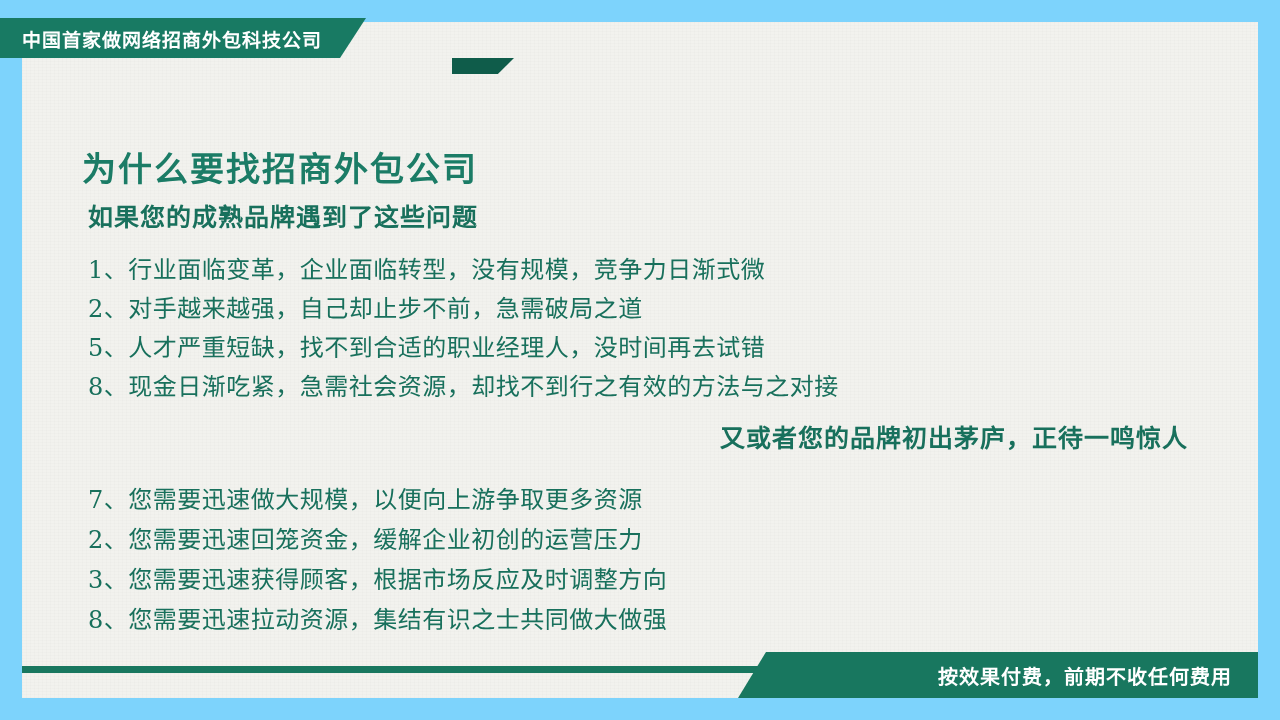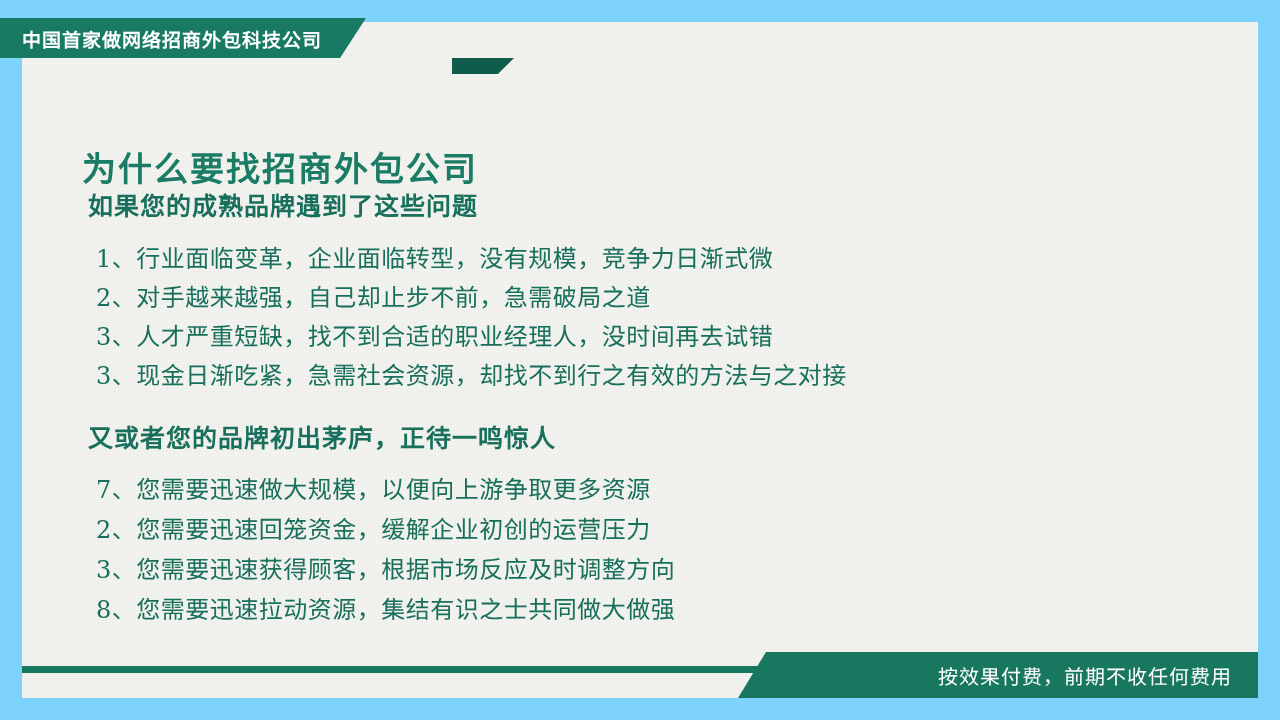--- a/index.html
+++ b/index.html
@@ -79,45 +79,45 @@
     letter-spacing: 2px;
     margin-top: 24px;
   }
 
   
   .section {
     position: absolute;
     left: 88px;
     width: 1100px;
   }
-  .section-1 { top: 186px; }
+  .section-1 { top: 197px; }
   .section-2 { top: 418px; }
 
   .section-title {
     font-size: 25px;
     font-weight: bold;
     color: #18705c;
     letter-spacing: 1px;
     margin-bottom: 18px;
   }
 
   .bullets {
     list-style: none;
-    margin: 8px;
+    margin: 0;
     padding: 0;
   }
   .bullet {
     font-family: "DejaVu Serif", "Liberation Serif", serif;
     font-size: 24px;
     color: #18705c;
     line-height: 39px;
     letter-spacing: 0.5px;
     white-space: nowrap;
   }
-  .section-2 .section-title { margin-bottom: 16px; }
+  .section-2 .section-title { margin-bottom: 26px; text-align: right; }
   .section-2 .bullet { line-height: 40px; }
 
   
   .footer {
     position: absolute;
     left: 22px;
     bottom: 22px;
     width: 1236px;
     height: 46px;
     z-index: 5;
@@ -140,21 +140,21 @@
     display: flex;
     align-items: center;
     justify-content: flex-end;
     padding-right: 26px;
     box-sizing: border-box;
     clip-path: polygon(28px 0, 100% 0, 100% 100%, 0 100%);
   }
   .footer-text {
     color: #ffffff;
     font-size: 20px;
-    font-weight: normal;
+    font-weight: bold;
     letter-spacing: 1px;
     white-space: nowrap;
   }
 </style>
 </head>
 <body>
 
 <div class="slide">
 
   <div class="paper"></div>
@@ -164,22 +164,22 @@
     <span class="ribbon-text">中国首家做网络招商外包科技公司</span>
   </div>
 
   <div class="main-title">为什么要找招商外包公司</div>
 
   <div class="section section-1">
     <div class="section-title">如果您的成熟品牌遇到了这些问题</div>
     <ul class="bullets">
       <li class="bullet">1、行业面临变革，企业面临转型，没有规模，竞争力日渐式微</li>
       <li class="bullet">2、对手越来越强，自己却止步不前，急需破局之道</li>
-      <li class="bullet">3、人才严重短缺，找不到合适的职业经理人，没时间再去试错</li>
-      <li class="bullet">3、现金日渐吃紧，急需社会资源，却找不到行之有效的方法与之对接</li>
+      <li class="bullet">5、人才严重短缺，找不到合适的职业经理人，没时间再去试错</li>
+      <li class="bullet">8、现金日渐吃紧，急需社会资源，却找不到行之有效的方法与之对接</li>
     </ul>
   </div>
 
   <div class="section section-2">
     <div class="section-title">又或者您的品牌初出茅庐，正待一鸣惊人</div>
     <ul class="bullets">
       <li class="bullet">7、您需要迅速做大规模，以便向上游争取更多资源</li>
       <li class="bullet">2、您需要迅速回笼资金，缓解企业初创的运营压力</li>
       <li class="bullet">3、您需要迅速获得顾客，根据市场反应及时调整方向</li>
       <li class="bullet">8、您需要迅速拉动资源，集结有识之士共同做大做强</li>

